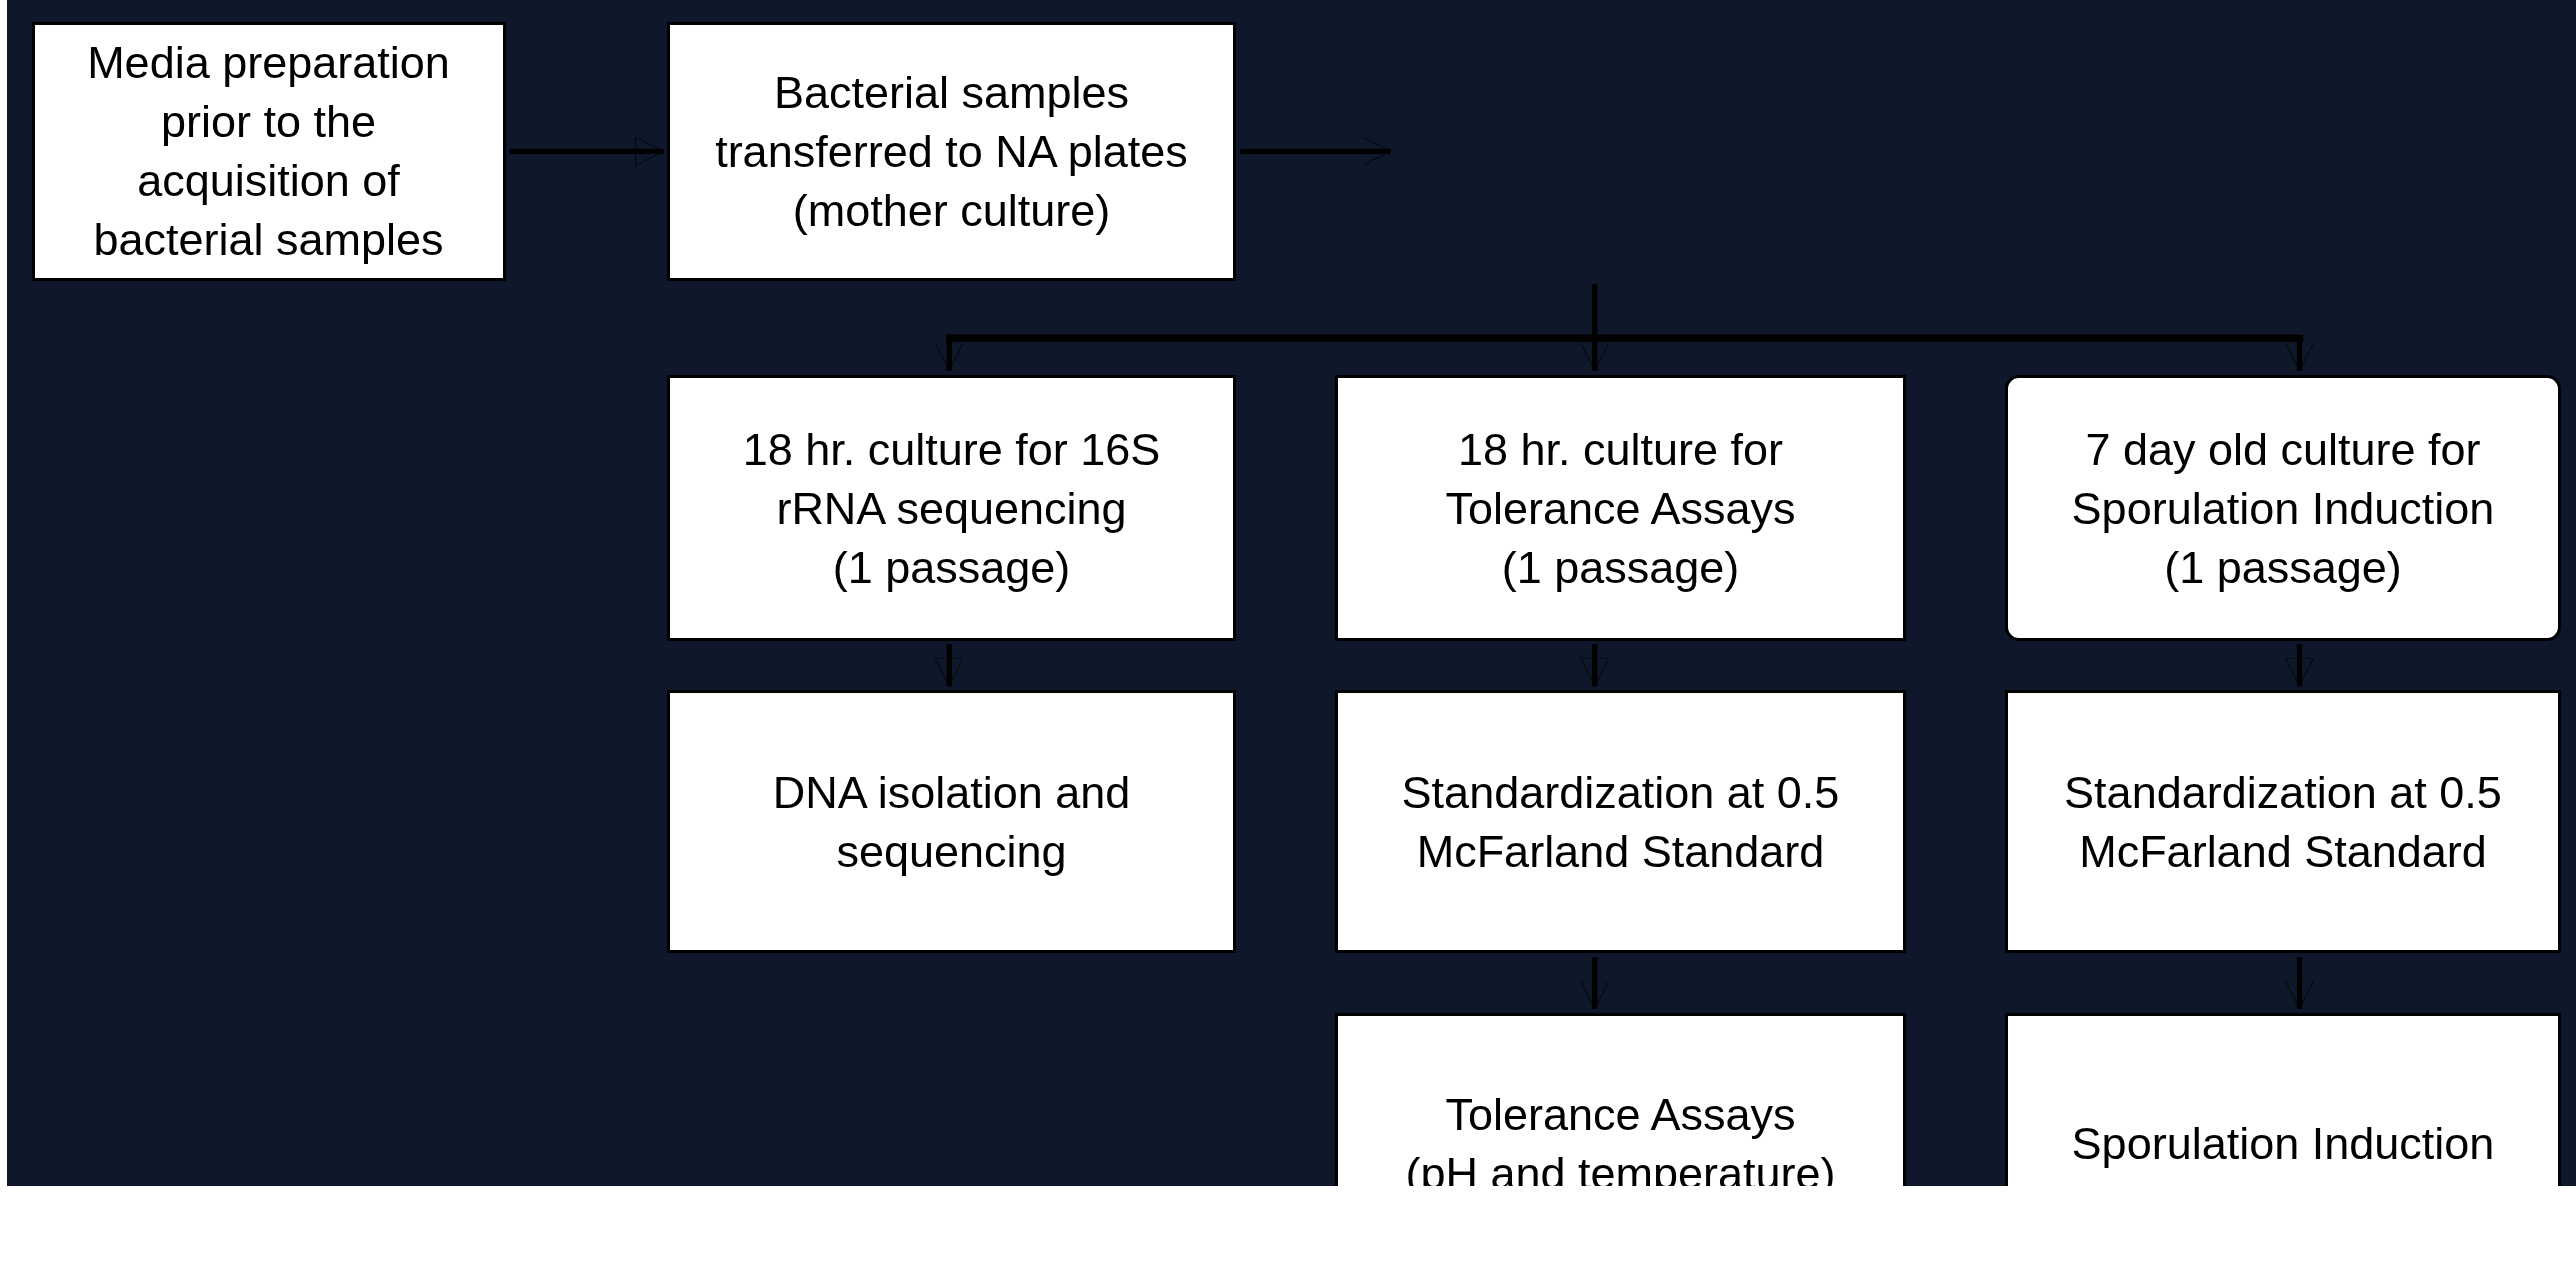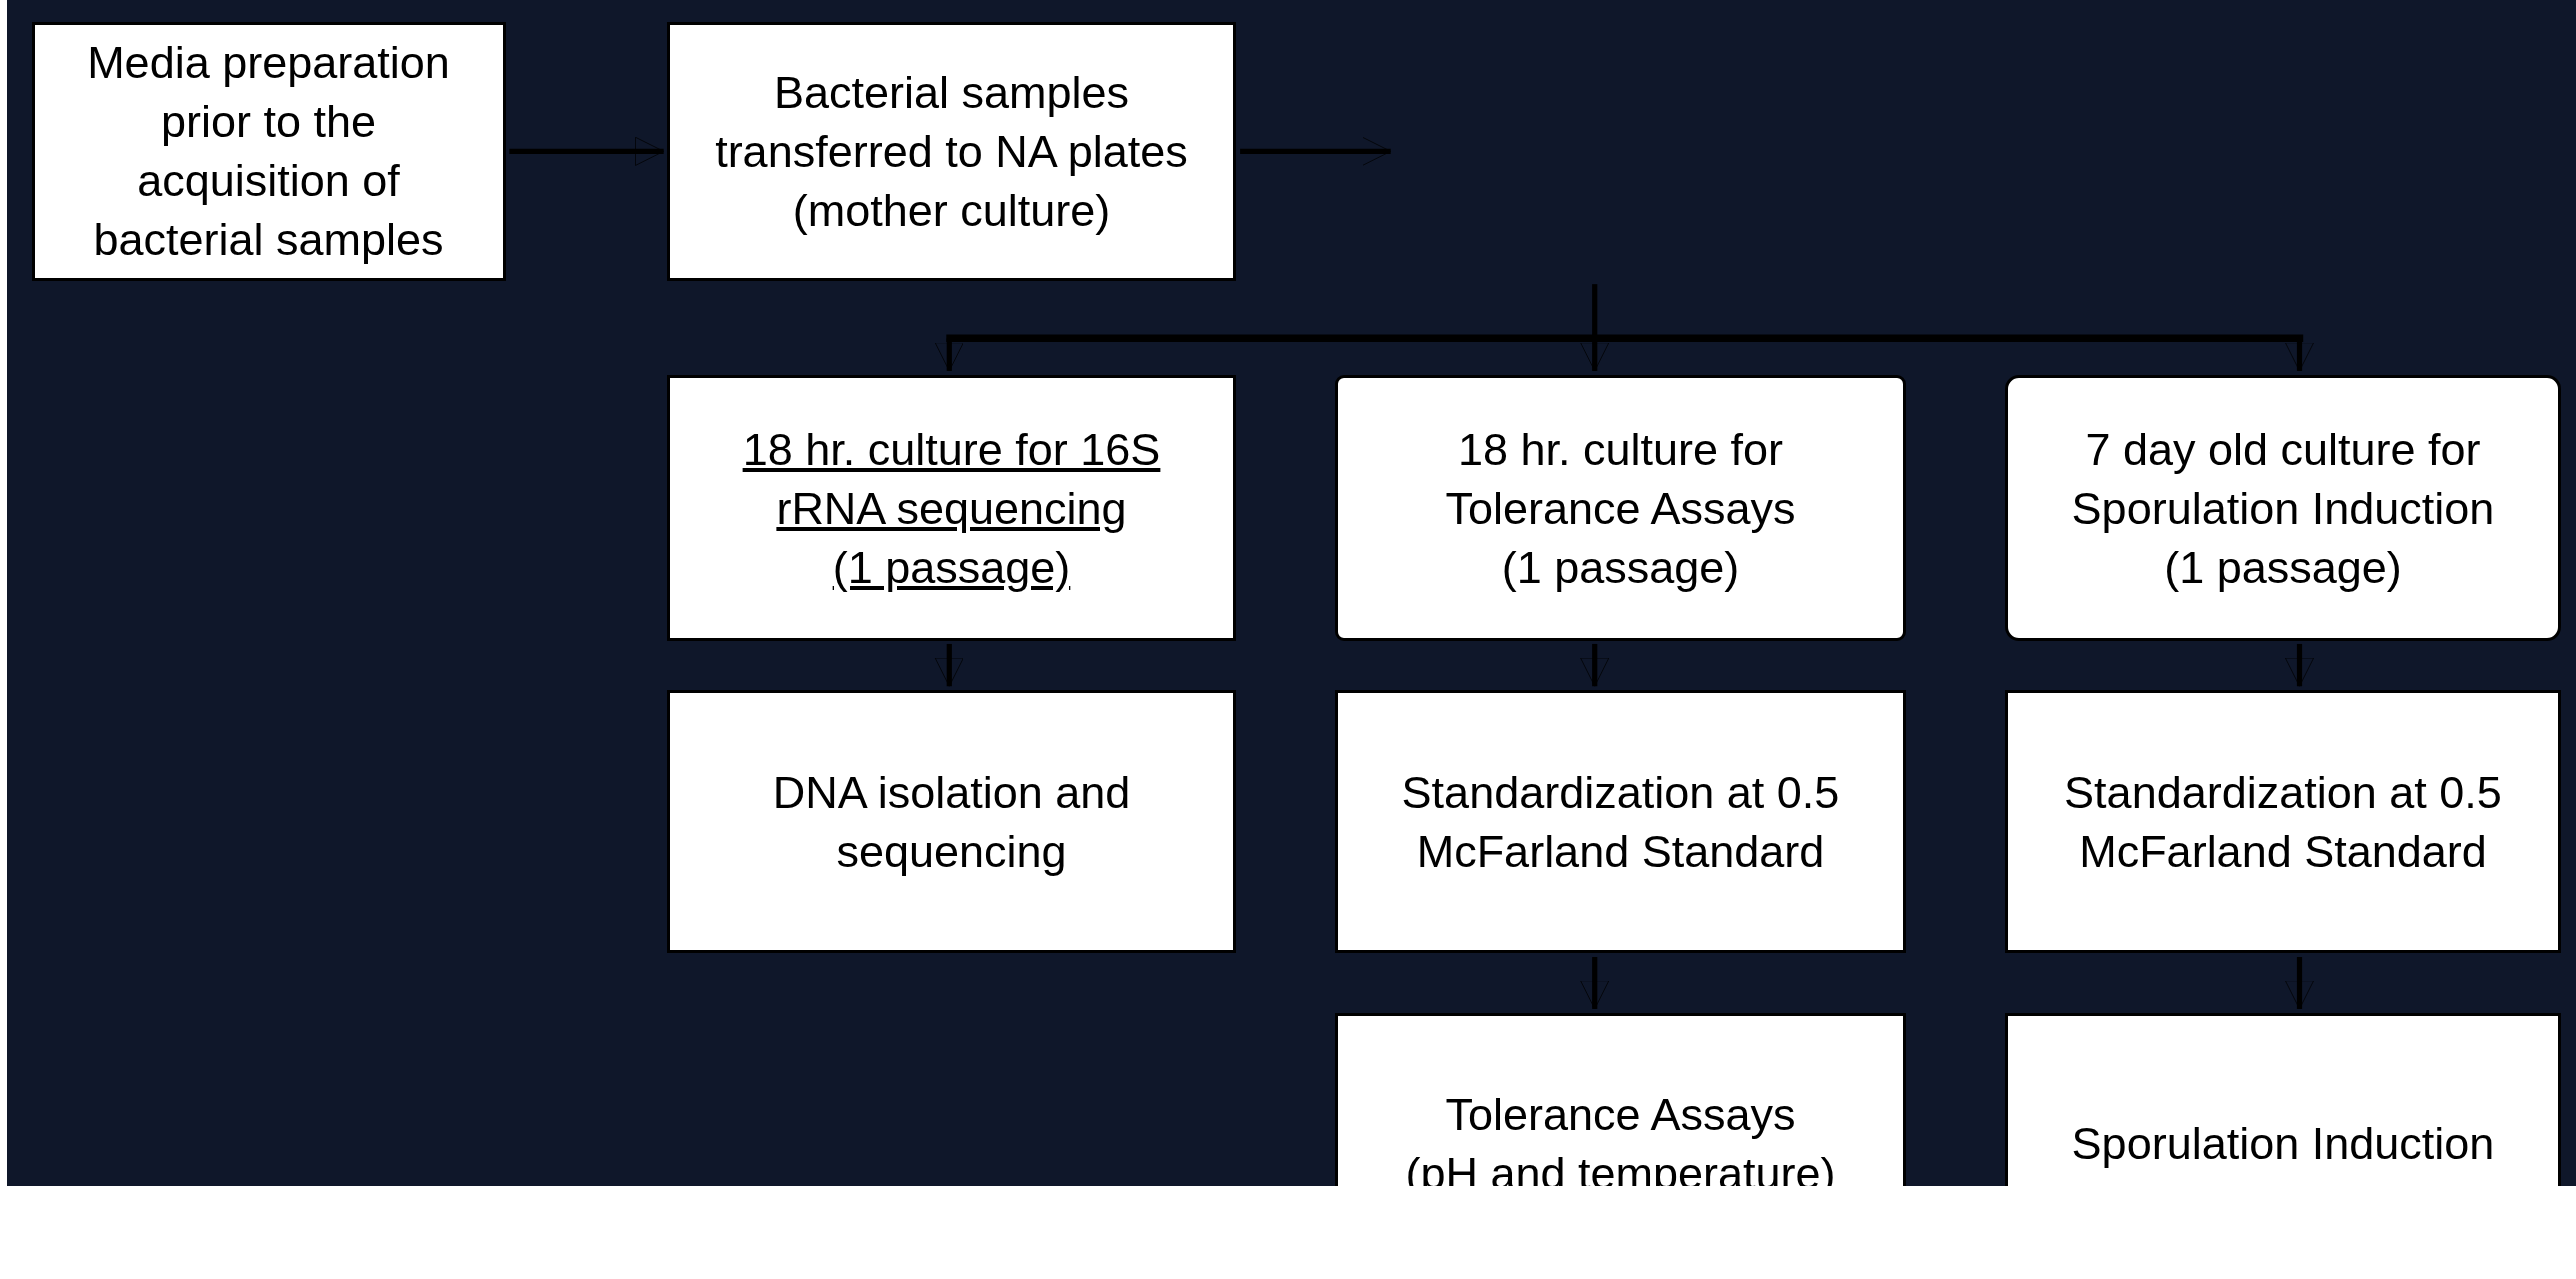--- a/index.html
+++ b/index.html
@@ -39,22 +39,22 @@
     white-space: pre-line;
     font-size: 45px;
     line-height: 59px;
     color: #000000;
   }
   
   .n-media        { left: 24.5px;   top: 21.5px;   width: 474px; height: 259px; }
   .n-samples      { left: 660px;  top: 21.5px;   width: 569px; height: 259px; }
   .n-mother       { left: 1387px; top: 21.5px;   width: 479px; height: 259px; }
   
-  .n-cult16s      { left: 660px;  top: 375px;  width: 569px; height: 266px; text-decoration: underline; }
-  .n-culttol      { left: 1328px; top: 375px;  width: 571px; height: 266px; border-radius: 9px; }
+  .n-cult16s      { left: 660px;  top: 375px;  width: 569px; height: 266px; }
+  .n-culttol      { left: 1328px; top: 375px;  width: 571px; height: 266px; }
   .n-cultspo      { left: 1998px; top: 375px;  width: 556px; height: 266px; border-radius: 14px; }
   
   .n-dna          { left: 660px;  top: 690px;  width: 569px; height: 263px; }
   .n-stdtol       { left: 1328px; top: 690px;  width: 571px; height: 263px; }
   .n-stdspo       { left: 1998px; top: 690px;  width: 556px; height: 263px; }
   
   .n-tolassay     { left: 1328px; top: 1013px; width: 571px; height: 261px; }
   .n-spoind       { left: 1998px; top: 1013px; width: 556px; height: 261px; }
 
   .connectors line, .connectors path {

